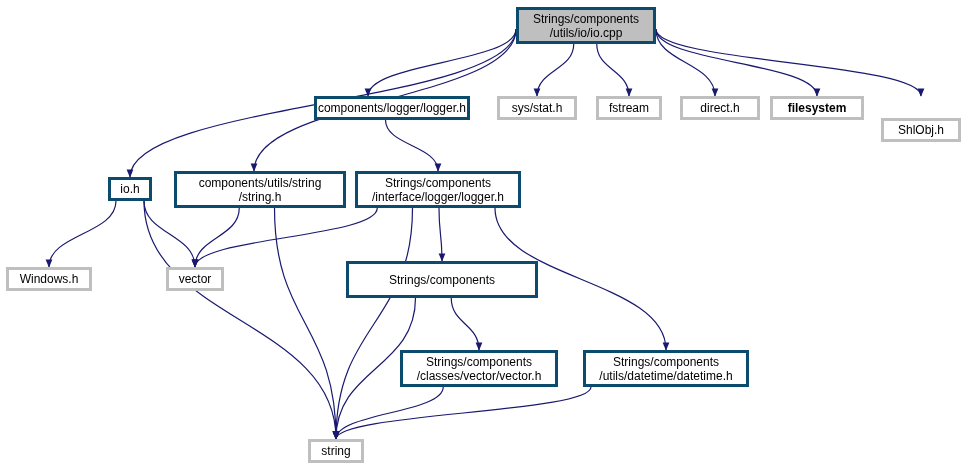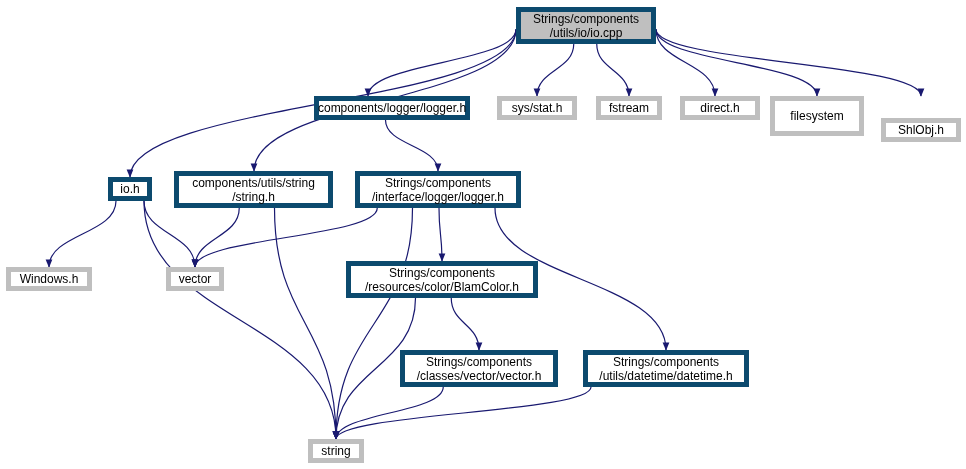--- a/index.html
+++ b/index.html
@@ -1,20 +1,20 @@
 <!DOCTYPE html>
 <html><head>
 <meta charset="utf-8">
 <style>
   html, body { margin: 0; padding: 0; background: #ffffff; }
   body { width: 966px; height: 469px; position: relative; overflow: hidden;
          font-family: "Liberation Sans", sans-serif; }
   #graph { position: absolute; left: 0; top: 0; }
   .node { position: absolute; box-sizing: border-box; background: #ffffff;
-          border: 5px solid #0c4a6e; font-size: 12px; line-height: 14px;
+          border: 3px solid #0c4a6e; font-size: 12px; line-height: 14px;
           color: #000000; text-align: center; display: flex;
           flex-direction: column; justify-content: center; align-items: center;
           white-space: nowrap; }
   .node.external { border-color: #bfbfbf; }
   .node.root { background: #bfbfbf; }
   .node span { display: block; }
 </style>
 </head>
 <body>
 
@@ -59,46 +59,45 @@
   </div>
 <div class="node external" style="left:497px;top:96px;width:80px;height:24px;">
     <span>sys/stat.h</span>
   </div>
 <div class="node external" style="left:596px;top:96px;width:66px;height:24px;">
     <span>fstream</span>
   </div>
 <div class="node external" style="left:680px;top:96px;width:80px;height:24px;">
     <span>direct.h</span>
   </div>
-<div class="node external" style="left:770px;top:96px;width:94px;height:40px;">
+<div class="node external" style="left:770px;top:96px;width:94px;height:24px;font-weight:bold;">
     <span>filesystem</span>
   </div>
 <div class="node external" style="left:881px;top:96px;width:80px;height:24px;margin-top:22px;">
     <span>ShlObj.h</span>
   </div>
 <div class="node" style="left:108px;top:177px;width:44px;height:24px;">
     <span>io.h</span>
   </div>
-<div class="node" style="left:174px;top:171px;width:159px;height:37px;">
+<div class="node" style="left:174px;top:171px;width:172px;height:37px;">
     <span>components/utils/string</span>
     <span>/string.h</span>
   </div>
 <div class="node" style="left:355px;top:171px;width:166px;height:37px;">
     <span>Strings/components</span>
     <span>/interface/logger/logger.h</span>
   </div>
 <div class="node external" style="left:6px;top:267px;width:86px;height:24px;">
     <span>Windows.h</span>
   </div>
 <div class="node external" style="left:166px;top:267px;width:58px;height:24px;text-align:right;">
     <span>vector</span>
   </div>
 <div class="node" style="left:346px;top:261px;width:192px;height:37px;">
     <span>Strings/components</span>
-    <span>/resources/color/BlamColor.h</span>
   </div>
 <div class="node" style="left:400px;top:350px;width:158px;height:37px;">
     <span>Strings/components</span>
     <span>/classes/vector/vector.h</span>
   </div>
 <div class="node" style="left:583px;top:350px;width:166px;height:37px;">
     <span>Strings/components</span>
     <span>/utils/datetime/datetime.h</span>
   </div>
 <div class="node external" style="left:308px;top:439px;width:56px;height:24px;">

